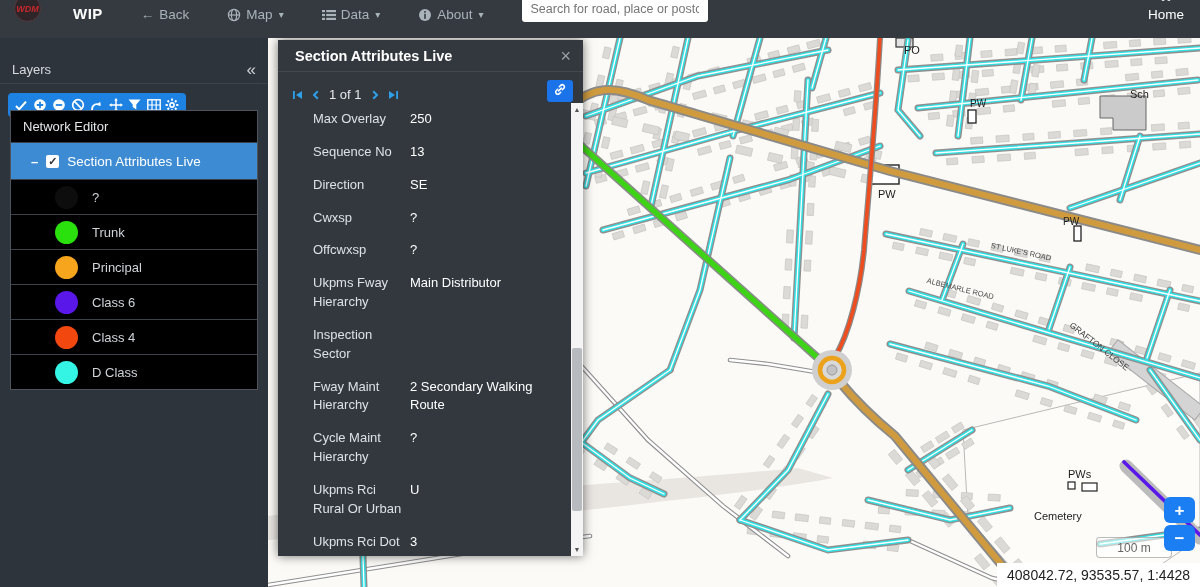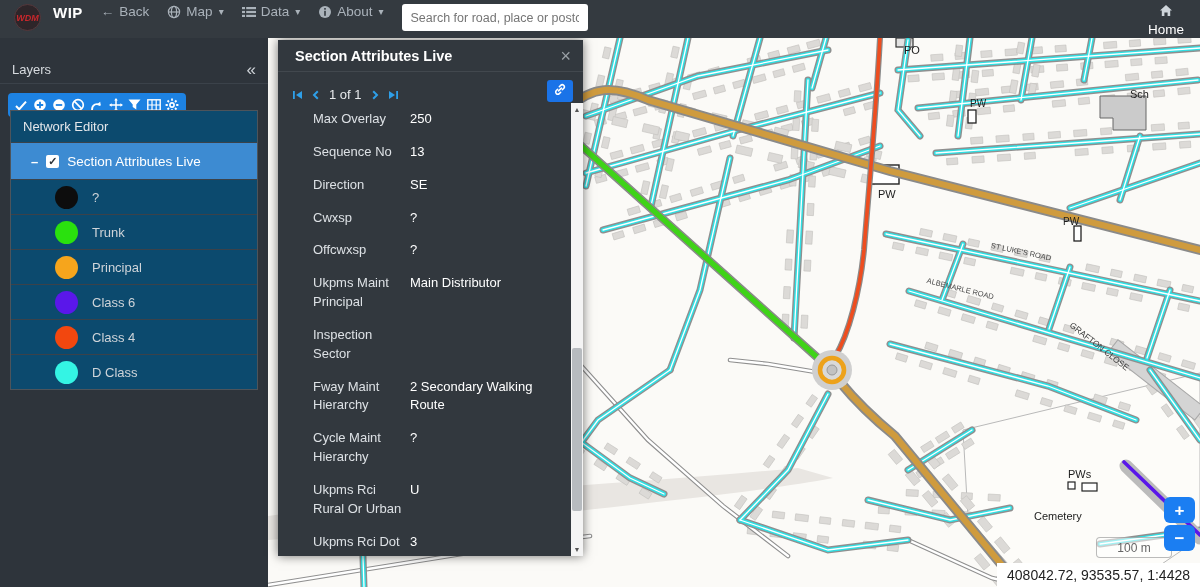--- a/index.html
+++ b/index.html
@@ -2,21 +2,21 @@
 <html><head>
 <meta charset="utf-8">
 <style>
   * { margin:0; padding:0; box-sizing:border-box; }
   html,body { width:1200px; height:587px; overflow:hidden; background:#222;
     font-family:"Liberation Sans", sans-serif; }
   .app { position:relative; width:1200px; height:587px; }
 
   
   .navbar { position:absolute; left:0; top:0; width:1200px; height:38px;
-    background:#343a40; display:flex; align-items:flex-start; padding:4px 14px; z-index:50; }
+    background:#343a40; display:flex; align-items:flex-end; padding:16px 14px; z-index:50;gap:20px; }
   .brand-logo { width:27px; height:27px; border-radius:50%; background:#2e2529;
     border:1px solid #55383c; color:#c8272c; font-style:italic; font-weight:bold;
     font-size:9px; display:flex; align-items:center; justify-content:center; }
   .brand-text { color:#fff; font-size:15px; font-weight:bold; margin:0 18px 0 12px; letter-spacing:.5px; }
   .nav-item { color:#aab2ba; font-size:13.5px; display:flex; align-items:center;
     gap:5px; margin-right:18px; cursor:pointer; white-space:nowrap; }
   .nav-item svg { display:block; }
   .caret { font-size:10px; margin-left:1px; }
   .nav-search { width:186px; height:27px; border:none; border-radius:3px;
     font-size:12.5px; padding:0 9px; color:#333; background:#fff;
@@ -29,21 +29,21 @@
   .layers-panel { position:absolute; left:0; top:38px; width:268px; height:549px;
     background:#2e343b; z-index:30; }
   .layers-head { height:28px; display:flex; align-items:center; justify-content:space-between;
     padding:0 12px; border-bottom:1px solid #3b424a;margin-top:18px; }
   .layers-title { color:#d7dbdf; font-size:13px; }
   .collapse-btn { color:#cfd4d9; font-size:17px; cursor:pointer; line-height:1; }
   .layers-toolbar { margin:9px 0 0 8px; width:178px; height:24px; background:#1d82e2;
     border-radius:4px; display:flex; align-items:center; justify-content:space-around; padding:0 4px; }
   .tool-btn { width:16px; height:16px; display:flex; align-items:center; justify-content:center; cursor:pointer; }
   .net-box { position:absolute; left:10px; top:72px; width:248px;
-    border:1px solid #4d545b; background:#0c4a6e; }
+    border:1px solid #4d545b; background:#000000; }
   .net-head { padding:8px 12px; color:#e4e7ea; font-size:13px; border-bottom:1px solid #3b424a; }
   .layer-row { height:36px; background:#3d8bd2; display:flex; align-items:center;
     gap:8px; padding:0 10px 0 20px; cursor:pointer; }
   .layer-minus { color:#fff; font-weight:bold; font-size:13px; }
   .layer-check { width:13px; height:13px; background:#fff; border-radius:2px;
     display:flex; align-items:center; justify-content:center; font-size:11px;
     color:#2e343b; font-weight:bold; }
   .layer-label { color:#fff; font-size:13.5px; }
   .legend-row { height:35px; display:flex; align-items:center; gap:14px;
     padding-left:44px; border-top:1px solid #3b424a; }
@@ -821,21 +821,21 @@
           <span class="lbl">Cwxsp</span>
           <span class="val">?</span>
         </div>
 
         <div class="attr-row">
           <span class="lbl">Offcwxsp</span>
           <span class="val">?</span>
         </div>
 
         <div class="attr-row">
-          <span class="lbl">Ukpms Maint Principal</span>
+          <span class="lbl">Ukpms Fway Hierarchy</span>
           <span class="val">Main Distributor</span>
         </div>
 
         <div class="attr-row">
           <span class="lbl">Inspection Sector</span>
           <span class="val"></span>
         </div>
 
         <div class="attr-row">
           <span class="lbl">Fway Maint Hierarchy</span>

